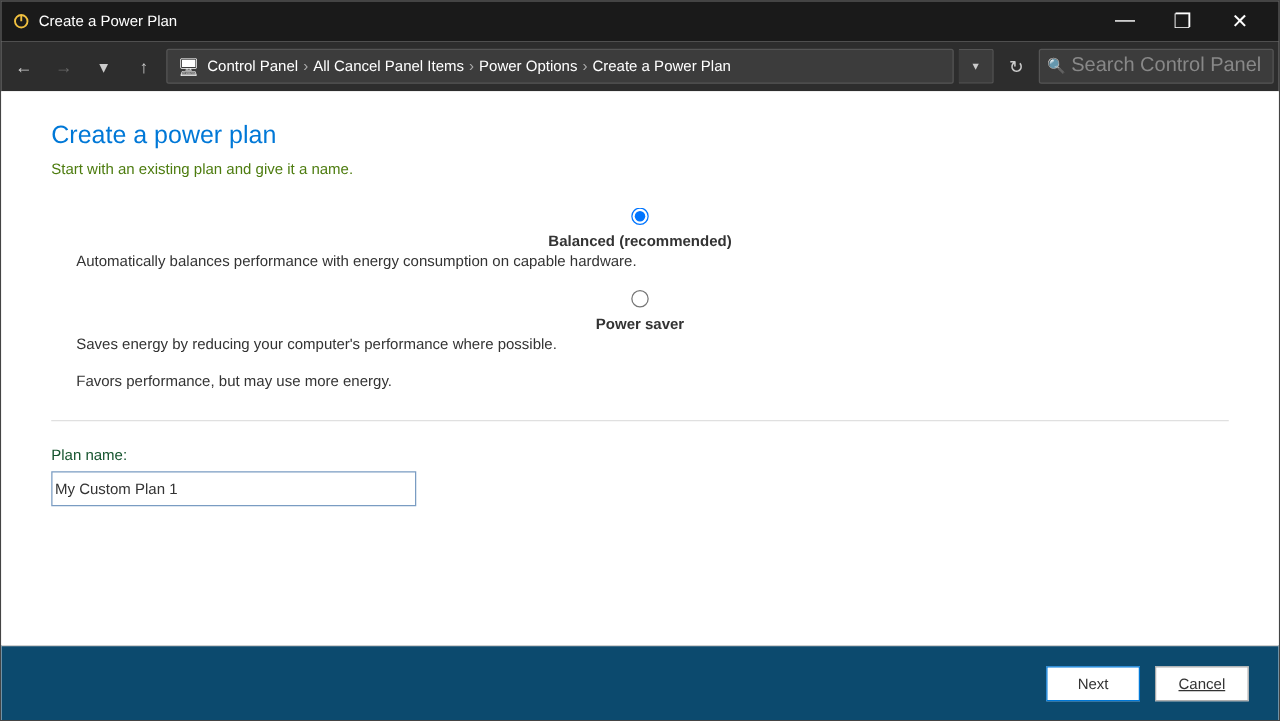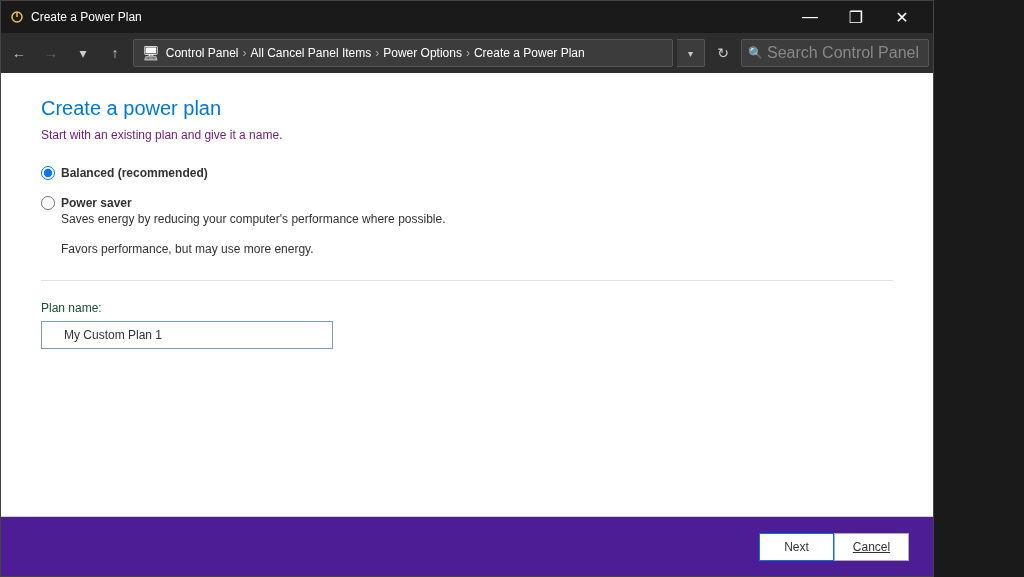--- a/index.html
+++ b/index.html
@@ -7,21 +7,21 @@
     body {
       width: 1024px;
       height: 577px;
       background: #1a1a1a;
       font-family: 'Segoe UI', sans-serif;
       font-size: 12px;
       overflow: hidden;
     }
 
     .window {
-      width: 934px;
+      width: 1024px;
       height: 577px;
       background: #f0f0f0;
       display: flex;
       flex-direction: column;
       border: 1px solid #444;
     }
 
     
     .titlebar {
       height: 32px;
@@ -189,41 +189,42 @@
 
     .page-title {
       color: #0078d7;
       font-size: 20px;
       font-weight: 300;
       margin-bottom: 8px;
     }
 
     .page-subtitle {
       font-size: 12px;
-      color: #701a75;
+      color: #4d7c0f;
       margin-bottom: 24px;
     }
 
     .plan-options {
       margin-bottom: 24px;
     }
 
     .plan-option {
       margin-bottom: 16px;
     }
 
     .plan-option-label {
       display: flex;
       align-items: center;
       gap: 6px;
       font-size: 12px;
       font-weight: 600;
       color: #333;
       cursor: pointer;
       margin-bottom: 2px;
+      flex-direction: column;
     }
 
     .plan-option-label input[type="radio"] {
       width: 14px;
       height: 14px;
       cursor: pointer;
       margin: 0;
     }
 
     .plan-option-desc {
@@ -246,37 +247,37 @@
       font-size: 12px;
       color: #14532d;
       margin-bottom: 6px;
     }
 
     .plan-name-input {
       width: 292px;
       height: 28px;
       border: 1px solid #7a9cc2;
       border-radius: 0;
-      padding: 4px 22px;
+      padding: 4px 2px;
       font-size: 12px;
       font-family: 'Segoe UI', sans-serif;
       color: #333;
       outline: none;
     }
 
     
     .bottom-bar {
       height: 60px;
-      background: #4c1d95;
+      background: #0c4a6e;
       border-top: 1px solid #d0d0d0;
       display: flex;
       align-items: center;
       justify-content: flex-end;
       padding: 16px 24px;
-      gap: 0;
+      gap: 12px;
       flex-shrink: 0;
     }
 
     .btn-next {
       width: 75px;
       height: 28px;
       background: #ffffff;
       border: 1px solid #0078d7;
       color: #333;
       font-size: 12px;
@@ -355,20 +356,21 @@
       <h1 class="page-title">Create a power plan</h1>
       <p class="page-subtitle">Start with an existing plan and give it a name.</p>
 
       <div class="plan-options">
 
         <div class="plan-option">
           <label class="plan-option-label">
             <input type="radio" name="plan" checked="" style="">
             <span>Balanced (recommended)</span>
           </label>
+          <div class="plan-option-desc">Automatically balances performance with energy consumption on capable hardware.</div>
         </div>
 
         <div class="plan-option">
           <label class="plan-option-label">
             <input type="radio" name="plan" style="">
             <span>Power saver</span>
           </label>
           <div class="plan-option-desc">Saves energy by reducing your computer's performance where possible.</div>
         </div>
 

